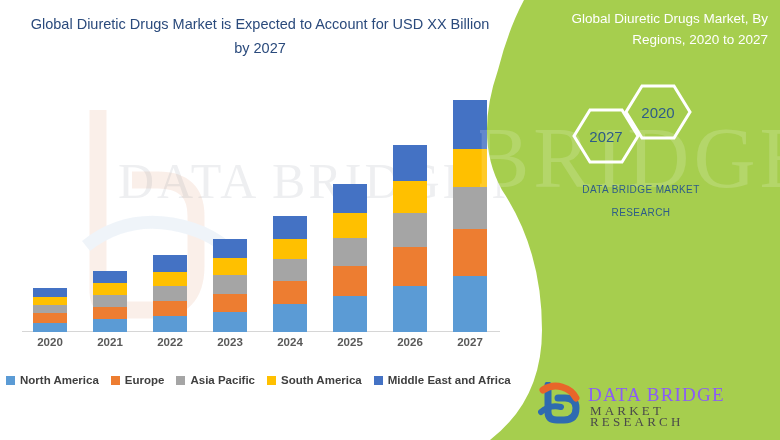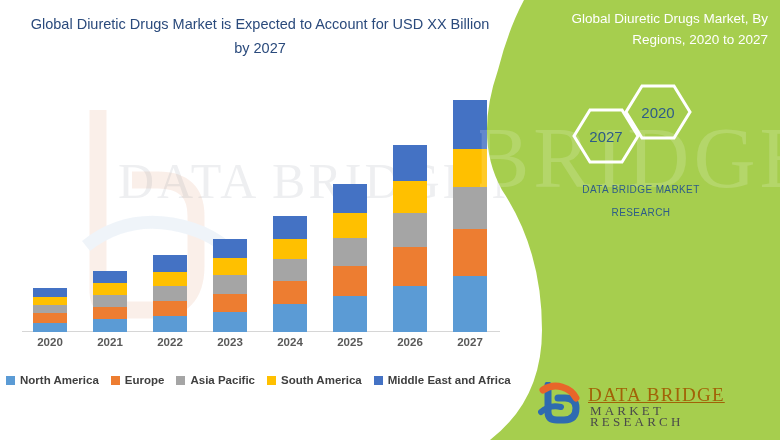--- a/index.html
+++ b/index.html
@@ -31,21 +31,21 @@
 
   .brand-block{
     position:absolute;left:30px;top:178px;width:262px;text-align:center;
     color:#2e5c88;font-size:10px;line-height:23px;letter-spacing:.4px;
   }
 
   
   .logo{position:absolute;left:538px;top:380px;width:200px;height:46px;}
   .logo-mark{position:absolute;left:0;top:2px;width:44px;height:42px;}
   .logo-text{position:absolute;left:50px;top:4px;}
-  .logo-name{font-family:"Liberation Serif",serif;font-size:19px;letter-spacing:1.2px;color:#a16207;line-height:21px;text-decoration:underline;}
+  .logo-name{font-family:"Liberation Serif",serif;font-size:19px;letter-spacing:1.2px;color:#8b5cf6;line-height:21px;}
   .logo-sub{font-family:"Liberation Serif",serif;font-size:13px;letter-spacing:3.2px;color:#4a4a4a;line-height:11px;padding-left:2px;}
 
   
   .chart-title{
     position:absolute;left:24px;top:12px;width:472px;text-align:center;
     color:#2a4a7c;font-size:14.5px;line-height:24px;font-weight:400;
   }
 
   
   .wm-b{position:absolute;left:46px;top:96px;width:240px;height:240px;opacity:.55;}

